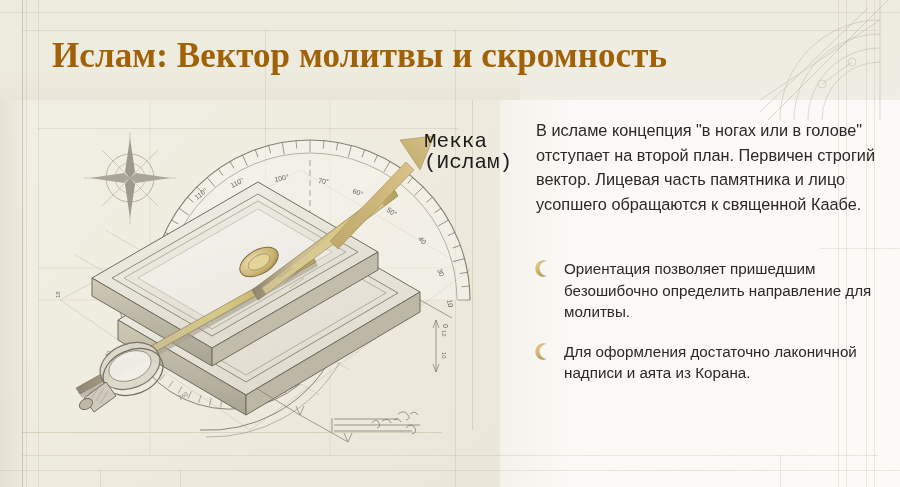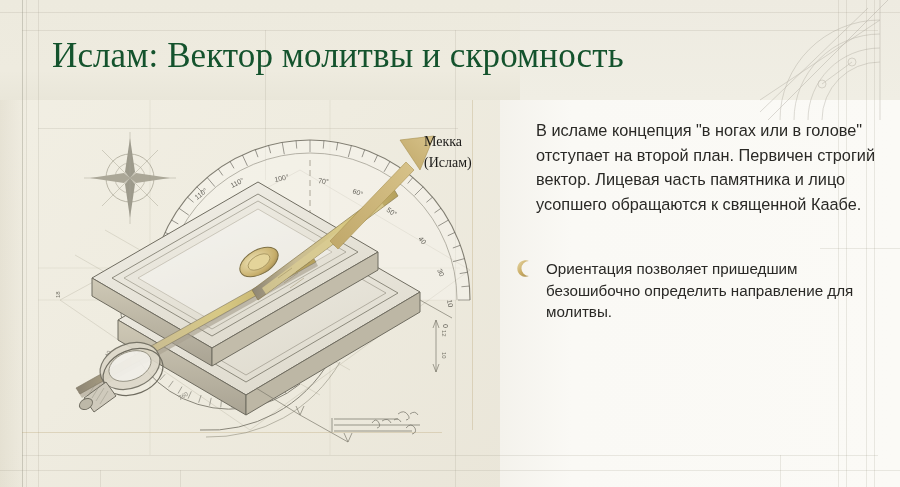--- a/index.html
+++ b/index.html
@@ -51,52 +51,52 @@
   .fl.h { height: 1px; }
   .fl.faint { background: rgba(150,146,126,0.18); }
   .fl.gold { background: rgba(176,150,96,0.28); }
 
   
   .title {
     position: absolute;
     left: 52px; top: 36px;
     font-family: "Liberation Serif", serif;
     font-size: 35px;
-    font-weight: 400;
-    color: #14532d;
+    font-weight: 700;
+    color: #a16207;
     letter-spacing: 0.1px;
     white-space: nowrap;
   }
 
   
   #illo { position: absolute; left: 0; top: 0; }
 
   
   .mecca-label {
     position: absolute;
     left: 424px; top: 131px;
-    font-size: 14px;
+    font-size: 21px;
     line-height: 21px;
     color: #1c1b19;
-    font-family: Liberation Serif, serif;
+    font-family: Liberation Mono, monospace;
   }
 
   
   .intro {
     position: absolute;
     left: 536px; top: 118px;
     width: 340px;
     font-size: 16.3px;
     line-height: 24.5px;
     color: #2a2926;
     font-family: "Liberation Sans", sans-serif;
   }
   .bullets {
     position: absolute;
-    left: 513px; top: 258px;
+    left: 531px; top: 258px;
     width: 352px;
   }
   .bullet {
     position: relative;
     padding-left: 33px;
     margin-bottom: 18px;
     font-size: 15.2px;
     line-height: 21.5px;
     color: #2a2926;
   }
@@ -518,16 +518,22 @@
   <div class="bullets">
 
     <div class="bullet">
       <svg class="moon" viewBox="0 0 20 20">
         <path d="M14.6 2.2 A8.6 8.6 0 1 0 14.6 17.8 A7.0 7.0 0 1 1 14.6 2.2 Z" fill="url(#moonGrad)"></path>
       </svg>
       <span>Ориентация позволяет пришедшим безошибочно определить направление для молитвы.</span>
     </div>
 
 
+    <div class="bullet">
+      <svg class="moon" viewBox="0 0 20 20">
+        <path d="M14.6 2.2 A8.6 8.6 0 1 0 14.6 17.8 A7.0 7.0 0 1 1 14.6 2.2 Z" fill="url(#moonGrad)"></path>
+      </svg>
+      <span>Для оформления достаточно лаконичной надписи и аята из Корана.</span>
+    </div>
 
   </div>
 
 </div>
 
 </body></html>

